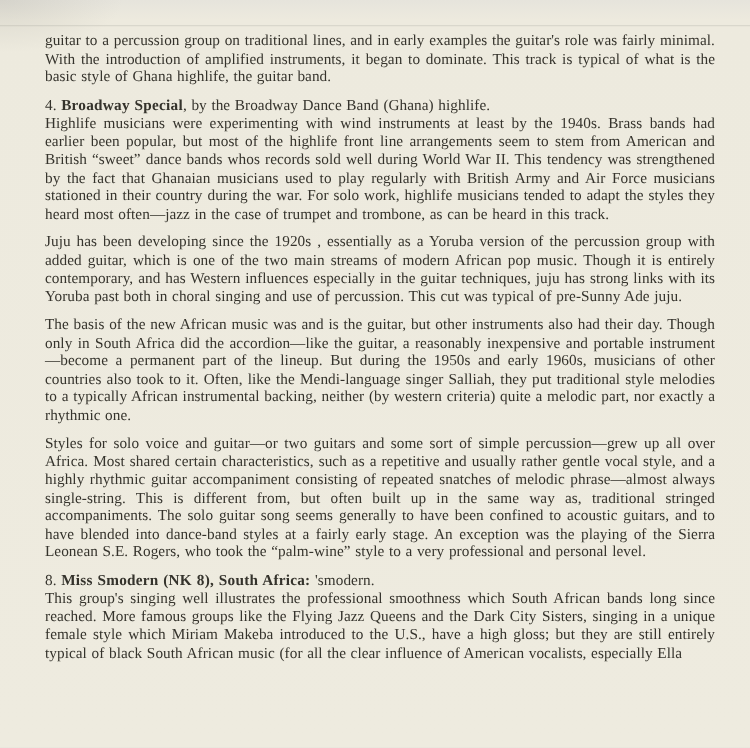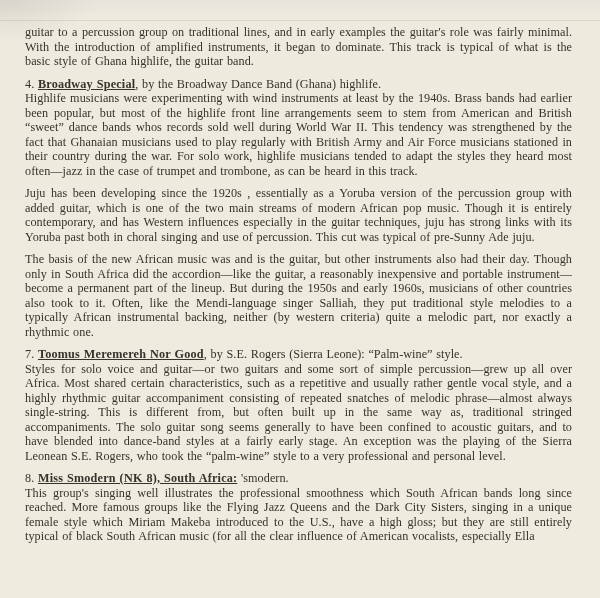--- a/index.html
+++ b/index.html
@@ -13,21 +13,21 @@
     width: 600px;
     height: 598px;
     overflow: hidden;
     background:
       radial-gradient(140px 60px at 0px 0px, rgba(170,168,160,0.28), rgba(170,168,160,0) 70%),
       linear-gradient(180deg, #e6e4dc 0px, #edeade 16px, #eeebdf 100%);
     color: #35332c;
     font-family: "Liberation Serif", "DejaVu Serif", serif;
     font-size: 12.2px;
     line-height: 14.5px;
-    padding: 25px 28px 10px 25px;
+    padding: 25px 28px 10px 36px;
   }
   .page::after {
     
     content: "";
     position: absolute;
     left: 0; top: 20px;
     width: 100%; height: 1px;
     background: rgba(160,158,150,0.25);
     pointer-events: none;
   }
@@ -39,21 +39,20 @@
   }
   .section {
     margin-top: 8px;
   }
   .section-heading {
     text-align: left;
   }
   .section-title {
     font-weight: bold;
     letter-spacing: 0.2px;
-    text-decoration: underline;
   }
 </style>
 </head>
 <body>
 
 <div class="page">
 
   <p class="body-text">guitar to a percussion group on traditional lines, and in early examples the guitar's role was fairly minimal. With the introduction of amplified instruments, it began to dominate. This track is typical of what is the basic style of Ghana highlife, the guitar band.</p>
 
   <div class="section">
@@ -63,21 +62,20 @@
 
   <div class="section">
     <p class="body-text">Juju has been developing since the 1920s , essentially as a Yoruba version of the percussion group with added guitar, which is one of the two main streams of modern African pop music. Though it is entirely contemporary, and has Western influences especially in the guitar techniques, juju has strong links with its Yoruba past both in choral singing and use of percussion. This cut was typical of pre-Sunny Ade juju.</p>
   </div>
 
   <div class="section">
     <p class="body-text">The basis of the new African music was and is the guitar, but other instruments also had their day. Though only in South Africa did the accordion—like the guitar, a reasonably inexpensive and portable instrument—become a permanent part of the lineup. But during the 1950s and early 1960s, musicians of other countries also took to it. Often, like the Mendi-language singer Salliah, they put traditional style melodies to a typically African instrumental backing, neither (by western criteria) quite a melodic part, nor exactly a rhythmic one.</p>
   </div>
 
   <div class="section">
-    <p class="body-text section-heading"><span>7.</span> <span class="section-title">Toomus Meremereh Nor Good</span><span>, by S.E. Rogers (Sierra Leone): “Palm-wine” style.</span></p>
     <p class="body-text">Styles for solo voice and guitar—or two guitars and some sort of simple percussion—grew up all over Africa. Most shared certain characteristics, such as a repetitive and usually rather gentle vocal style, and a highly rhythmic guitar accompaniment consisting of repeated snatches of melodic phrase—almost always single-string. This is different from, but often built up in the same way as, traditional stringed accompaniments. The solo guitar song seems generally to have been confined to acoustic guitars, and to have blended into dance-band styles at a fairly early stage. An exception was the playing of the Sierra Leonean S.E. Rogers, who took the “palm-wine” style to a very professional and personal level.</p>
   </div>
 
   <div class="section">
     <p class="body-text section-heading"><span>8.</span> <span class="section-title">Miss Smodern (NK 8), South Africa:</span><span> 'smodern.</span></p>
     <p class="body-text">This group's singing well illustrates the professional smoothness which South African bands long since reached. More famous groups like the Flying Jazz Queens and the Dark City Sisters, singing in a unique female style which Miriam Makeba introduced to the U.S., have a high gloss; but they are still entirely typical of black South African music (for all the clear influence of American vocalists, especially Ella</p>
   </div>
 
 </div>
 

